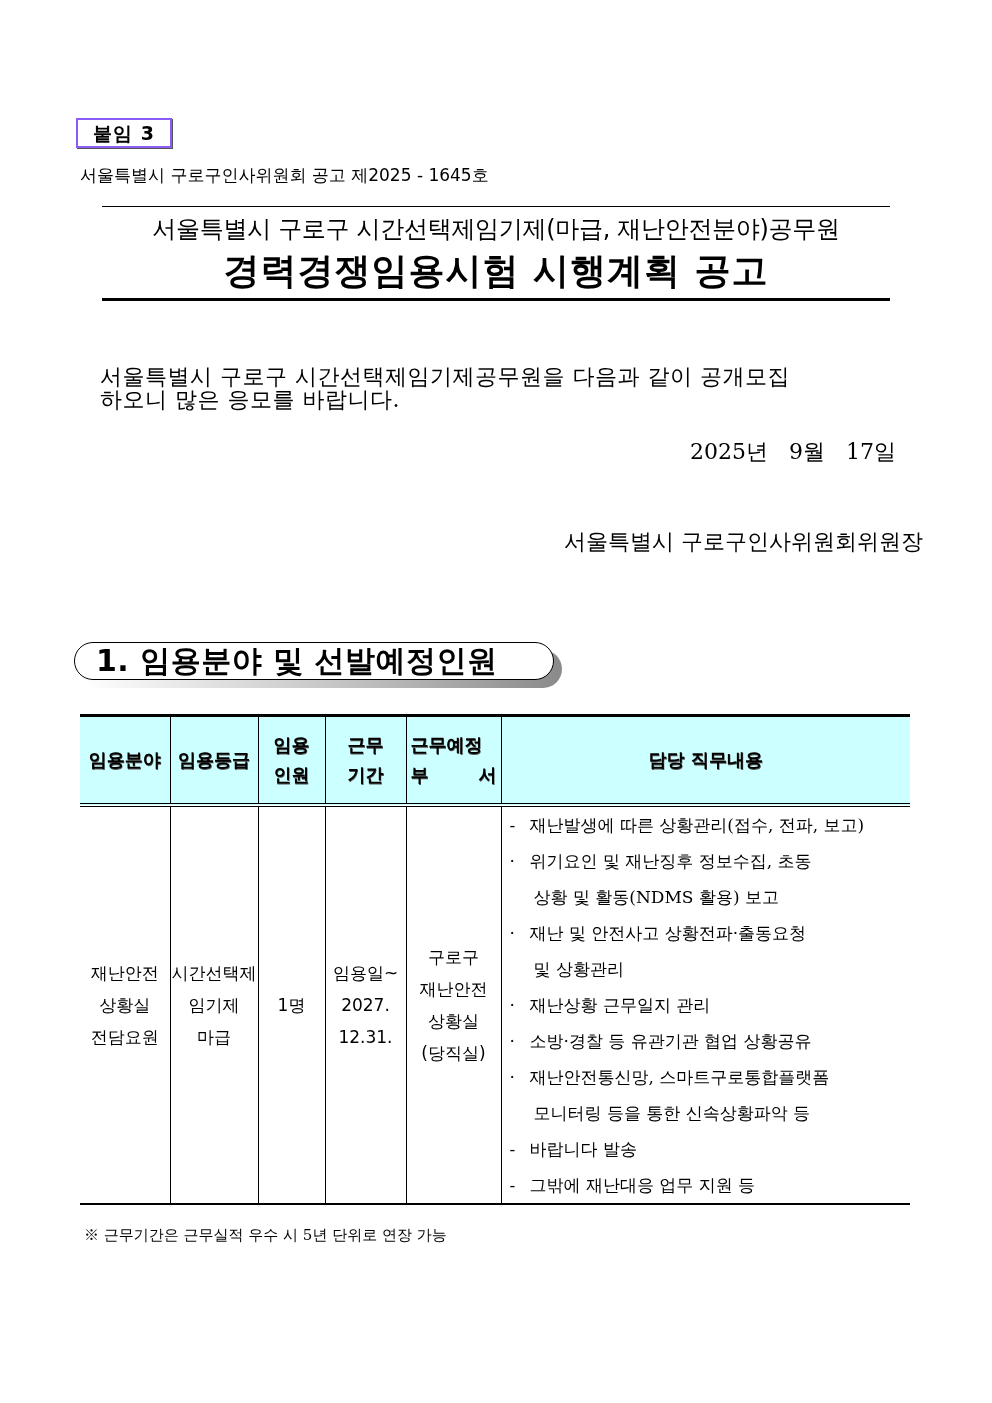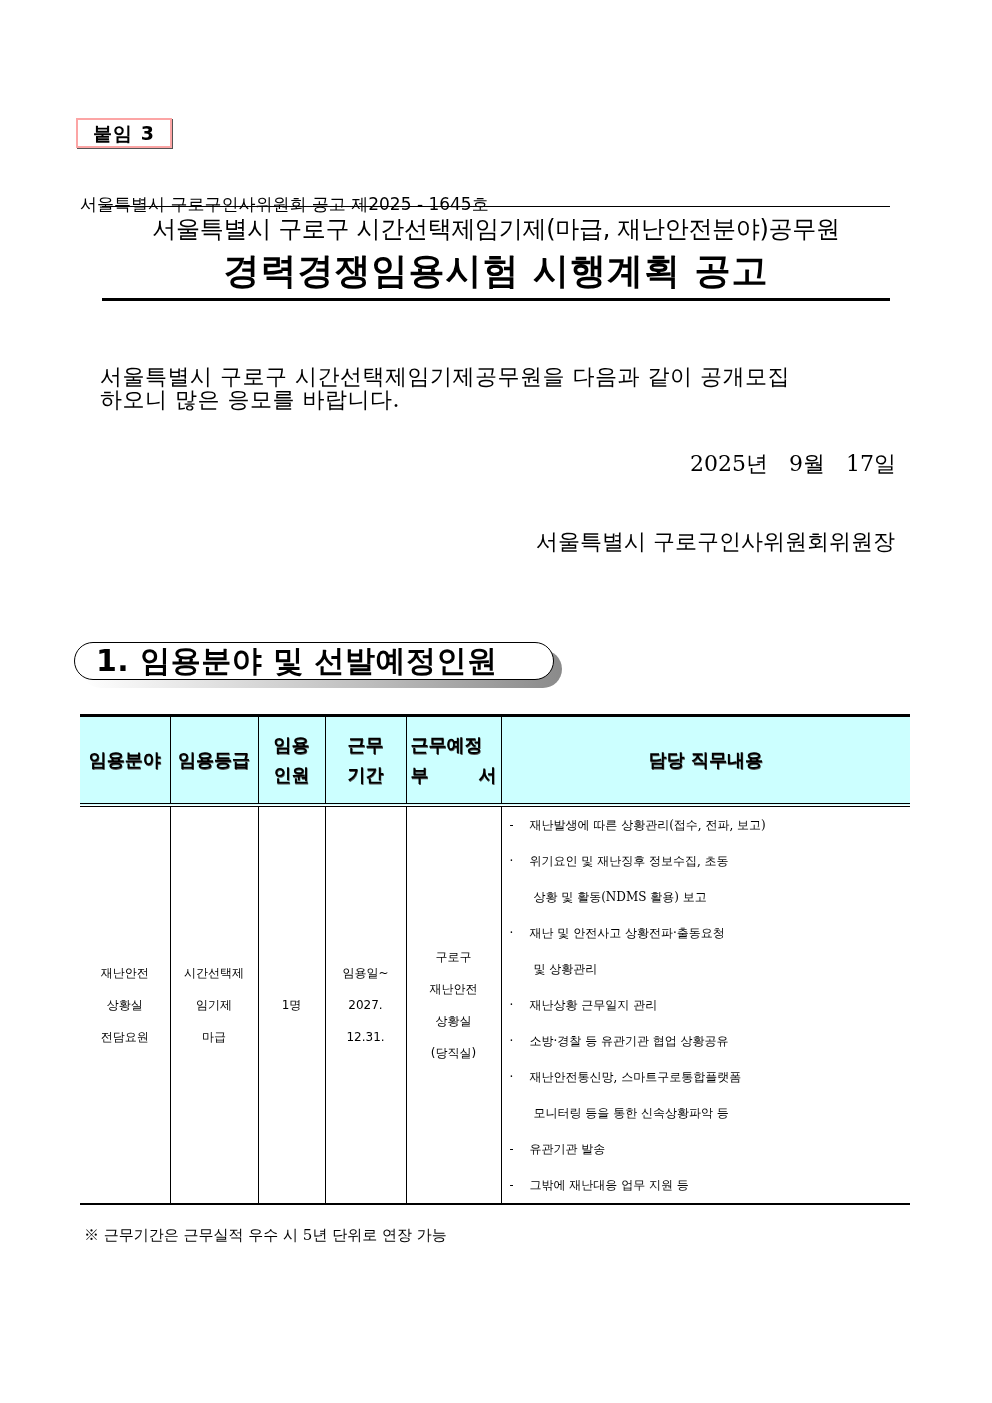--- a/index.html
+++ b/index.html
@@ -1,40 +1,40 @@
 <!DOCTYPE html>
 <html><head>
 <meta charset="utf-8">
 <style>
   html, body { margin: 0; padding: 0; background: #ffffff; }
   body { width: 992px; height: 1403px; position: relative; overflow: hidden; color: #000; font-family: "DejaVu Sans", sans-serif; }
   .abs { position: absolute; }
 
-  .attach-box { left: 76px; top: 118px; width: 96px; height: 30px; border: 2px solid #fca5a5; box-shadow: 1px 1px 0 #555; box-sizing: border-box; font-weight: bold; font-size: 19px; line-height: 26px; text-align: center; letter-spacing: 1px; }
-  .notice-no { left: 80px; top: 163px; font-size: 17px; line-height: 24px; font-family: "DejaVu Sans", sans-serif; margin-top: 29px; }
+  .attach-box { left: 76px; top: 118px; width: 96px; height: 30px; border: 2px solid #8b5cf6; box-shadow: 1px 1px 0 #555; box-sizing: border-box; font-weight: bold; font-size: 19px; line-height: 26px; text-align: center; letter-spacing: 1px; }
+  .notice-no { left: 80px; top: 163px; font-size: 17px; line-height: 24px; font-family: "DejaVu Sans", sans-serif; }
 
   .rule-top { left: 102px; top: 206px; width: 788px; height: 1px; background: #000; }
   .title1 { left: 102px; top: 212px; width: 788px; text-align: center; font-size: 24px; font-weight: normal; line-height: 34px; letter-spacing: -0.3px; }
   .title2 { left: 102px; top: 247px; width: 788px; text-align: center; font-size: 36px; font-weight: bold; line-height: 48px; letter-spacing: 1px; }
   .rule-bottom { left: 102px; top: 298px; width: 788px; height: 3px; background: #000; }
 
   .intro1 { left: 100px; top: 328px; font-family: "DejaVu Serif", serif; font-size: 22px; line-height: 34px; letter-spacing: 0.5px; margin-top: 32px; }
   .intro2 { left: 100px; top: 383px; font-family: "DejaVu Serif", serif; font-size: 22px; line-height: 34px; letter-spacing: 0.5px; }
-  .date { left: 560px; top: 435px; width: 336px; text-align: right; font-family: "DejaVu Serif", serif; font-size: 22px; line-height: 34px; white-space: pre; margin-top: 12px; }
-  .signer { left: 440px; top: 525px; width: 455px; text-align: right; font-family: "DejaVu Serif", serif; font-size: 22px; line-height: 34px; }
+  .date { left: 560px; top: 435px; width: 336px; text-align: right; font-family: "DejaVu Serif", serif; font-size: 22px; line-height: 34px; white-space: pre; }
+  .signer { left: 468px; top: 525px; width: 455px; text-align: right; font-family: "DejaVu Serif", serif; font-size: 22px; line-height: 34px; }
 
   .banner-shadow { left: 82px; top: 650px; width: 480px; height: 38px; border-radius: 19px; background: linear-gradient(to right, #ffffff 0%, #bdbdbd 60%, #8a8a8a 100%); }
   .banner { left: 74px; top: 642px; width: 480px; height: 38px; border-radius: 19px; border: 1.5px solid #000; background: #fff; box-sizing: border-box; }
   .banner-text { left: 96px; top: 644px; font-size: 30px; font-weight: bold; line-height: 34px; letter-spacing: 0.5px; }
 
   table.main { position: absolute; left: 80px; top: 714px; width: 830px; border-collapse: collapse; table-layout: fixed; }
   table.main th { background: #ccffff; font-weight: bold; font-size: 18px; line-height: 30px; border-left: 1.5px solid #000; border-right: 1.5px solid #000; border-top: 3px solid #000; border-bottom: 4px double #000; height: 86px; padding: 0; text-align: center; text-shadow: 0.5px 0.5px 0 #555; }
   table.main th:first-child { border-left: none; }
   table.main th:last-child { border-right: none; }
-  table.main td { border-left: 1.5px solid #000; border-right: 1.5px solid #000; border-bottom: 2px solid #000; padding: 0; font-size: 12px; line-height: 32px; text-align: center; vertical-align: middle; }
+  table.main td { border-left: 1.5px solid #000; border-right: 1.5px solid #000; border-bottom: 2px solid #000; padding: 0; font-size: 17px; line-height: 32px; text-align: center; vertical-align: middle; }
   table.main td:first-child { border-left: none; }
   table.main td:last-child { border-right: none; }
   .th-dept { display: inline-block; width: 86px; text-align: left; }
   .th-dept .spread { display: flex; justify-content: space-between; }
   .duties { text-align: left !important; font-family: "DejaVu Serif", serif; font-size: 17px; line-height: 36px !important; padding: 0 0 0 8px !important; }
   .duty { white-space: nowrap; }
   .duty.indent { padding-left: 24px; }
   .duty .mk { display: inline-block; width: 20px; }
 
   .footnote { left: 84px; top: 1222px; font-family: "DejaVu Serif", serif; font-size: 15px; line-height: 26px; }
@@ -119,20 +119,20 @@
       <td class="duties">
         <div class="duty"><span class="mk">-</span><span>재난발생에 따른 상황관리(접수, 전파, 보고)</span></div>
         <div class="duty"><span class="mk">·</span><span>위기요인 및 재난징후 정보수집, 초동</span></div>
         <div class="duty indent"><span>상황 및 활동(NDMS 활용) 보고</span></div>
         <div class="duty"><span class="mk">·</span><span>재난 및 안전사고 상황전파·출동요청</span></div>
         <div class="duty indent"><span>및 상황관리</span></div>
         <div class="duty"><span class="mk">·</span><span>재난상황 근무일지 관리</span></div>
         <div class="duty"><span class="mk">·</span><span>소방·경찰 등 유관기관 협업 상황공유</span></div>
         <div class="duty"><span class="mk">·</span><span>재난안전통신망, 스마트구로통합플랫폼</span></div>
         <div class="duty indent"><span>모니터링 등을 통한 신속상황파악 등</span></div>
-        <div class="duty"><span class="mk">-</span><span>유관기관 발송</span></div>
+        <div class="duty"><span class="mk">-</span><span>바랍니다 발송</span></div>
         <div class="duty"><span class="mk">-</span><span>그밖에 재난대응 업무 지원 등</span></div>
       </td>
     </tr>
   </tbody>
 </table>
 
 <div class="abs footnote">※ 근무기간은 근무실적 우수 시 5년 단위로 연장 가능</div>
 
 </body></html>

